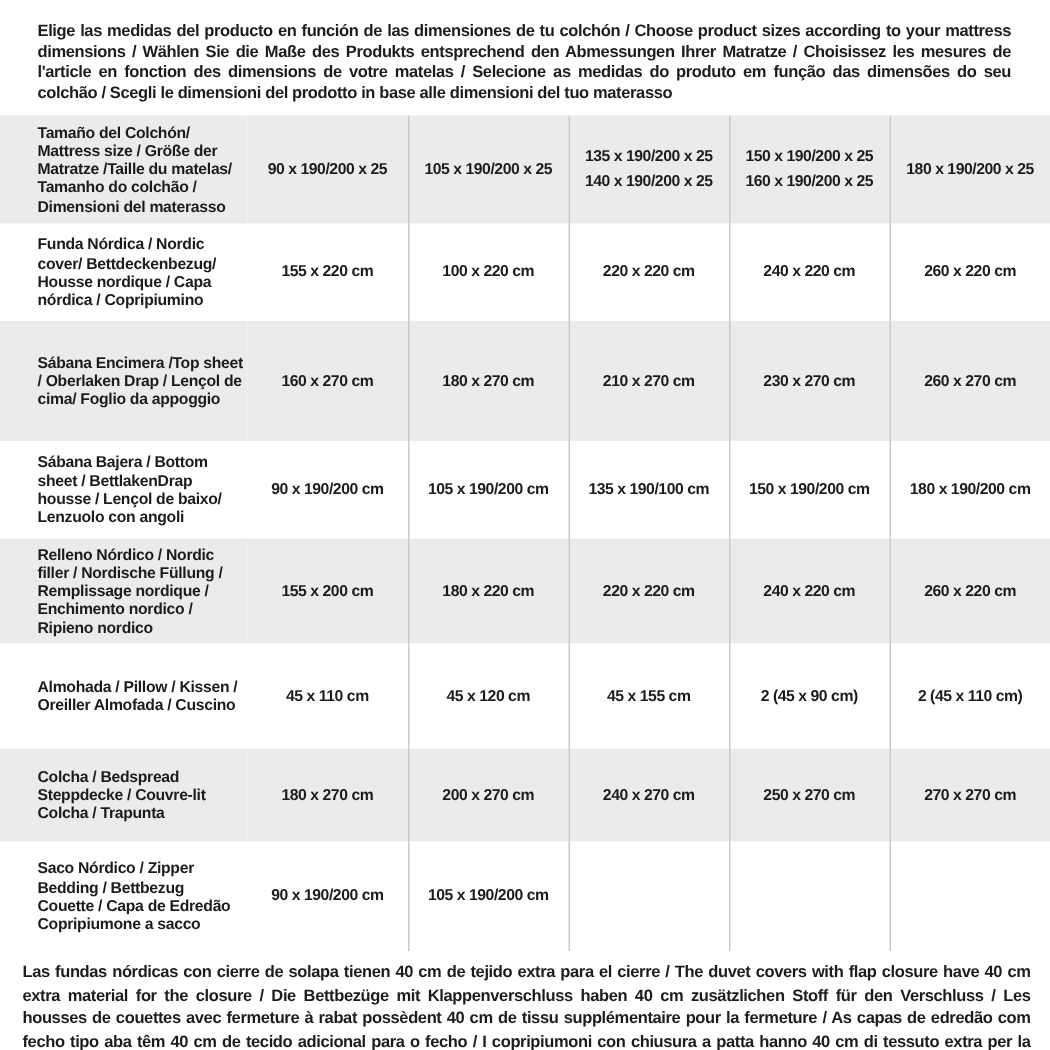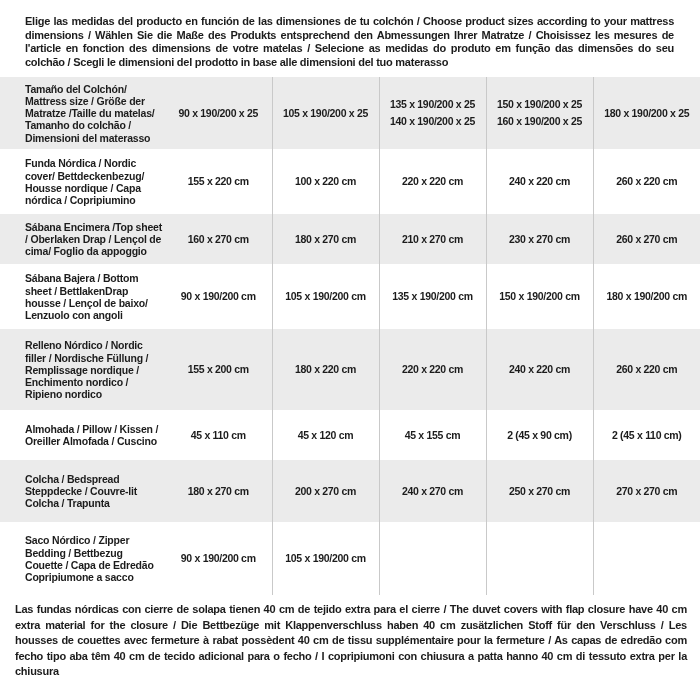--- a/index.html
+++ b/index.html
@@ -40,24 +40,24 @@
   td {
     text-align: center;
     font-size: 10.5px;
     letter-spacing: -0.3px;
     line-height: 17px;
     white-space: pre-line;
   }
   td + td { border-left: 1px solid var(--divider, #c9c9c9); }
   tbody tr:nth-child(1) { height: 72px; }
   tbody tr:nth-child(2) { height: 65px; }
-  tbody tr:nth-child(3) { height: 50px; }
+  tbody tr:nth-child(3) { height: 80px; }
   tbody tr:nth-child(4) { height: 65px; }
-  tbody tr:nth-child(5) { height: 81px; }
-  tbody tr:nth-child(6) { height: 50px; }
+  tbody tr:nth-child(5) { height: 70px; }
+  tbody tr:nth-child(6) { height: 70px; }
   tbody tr:nth-child(7) { height: 62px; }
   tbody tr:nth-child(8) { height: 73px; }
   .footnote {
     margin: 7px 13px 0 15px;
     font-size: 11px;
     font-weight: 700;
     letter-spacing: -0.25px;
     line-height: 15.4px;
     text-align: justify;
   }
@@ -102,21 +102,21 @@
     <td>160 x 270 cm</td>
     <td>180 x 270 cm</td>
     <td>210 x 270 cm</td>
     <td>230 x 270 cm</td>
     <td>260 x 270 cm</td>
   </tr>
         <tr class="plain">
     <th>Sábana Bajera / Bottom sheet / BettlakenDrap housse / Lençol de baixo/ Lenzuolo con angoli</th>
     <td>90 x 190/200 cm</td>
     <td>105 x 190/200 cm</td>
-    <td>135 x 190/200 cm</td>
+    <td>135 x 190/100 cm</td>
     <td>150 x 190/200 cm</td>
     <td>180 x 190/200 cm</td>
   </tr>
         <tr class="shaded">
     <th>Relleno Nórdico / Nordic filler / Nordische Füllung / Remplissage nordique / Enchimento nordico / Ripieno nordico</th>
     <td>155 x 200 cm</td>
     <td>180 x 220 cm</td>
     <td>220 x 220 cm</td>
     <td>240 x 220 cm</td>
     <td>260 x 220 cm</td>

